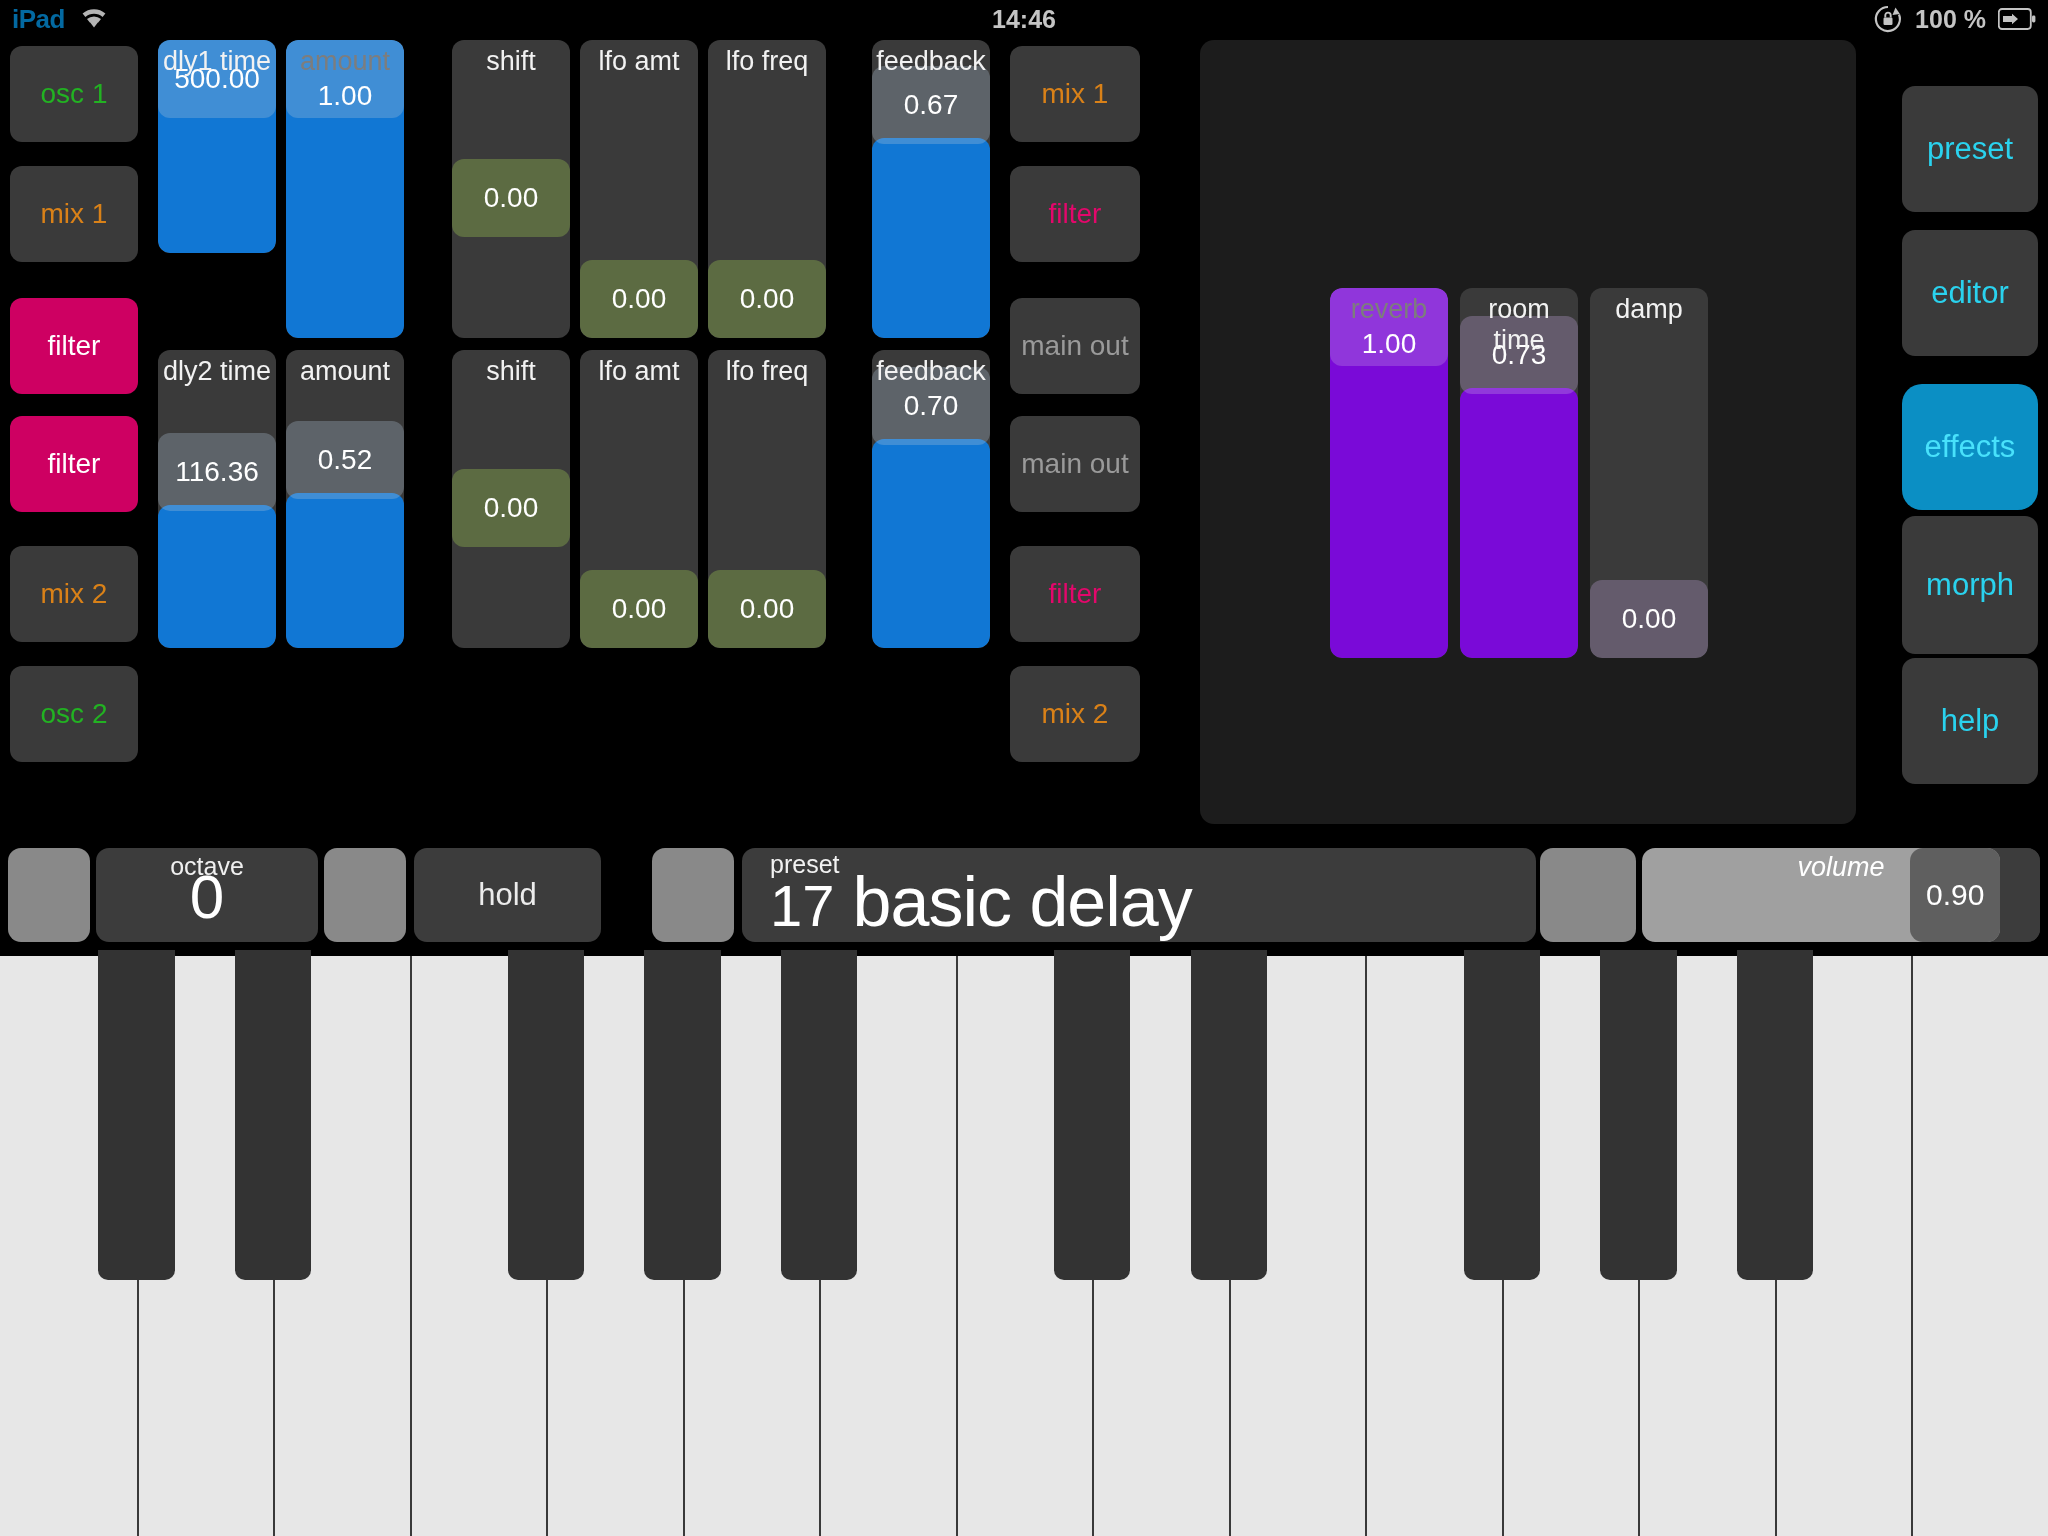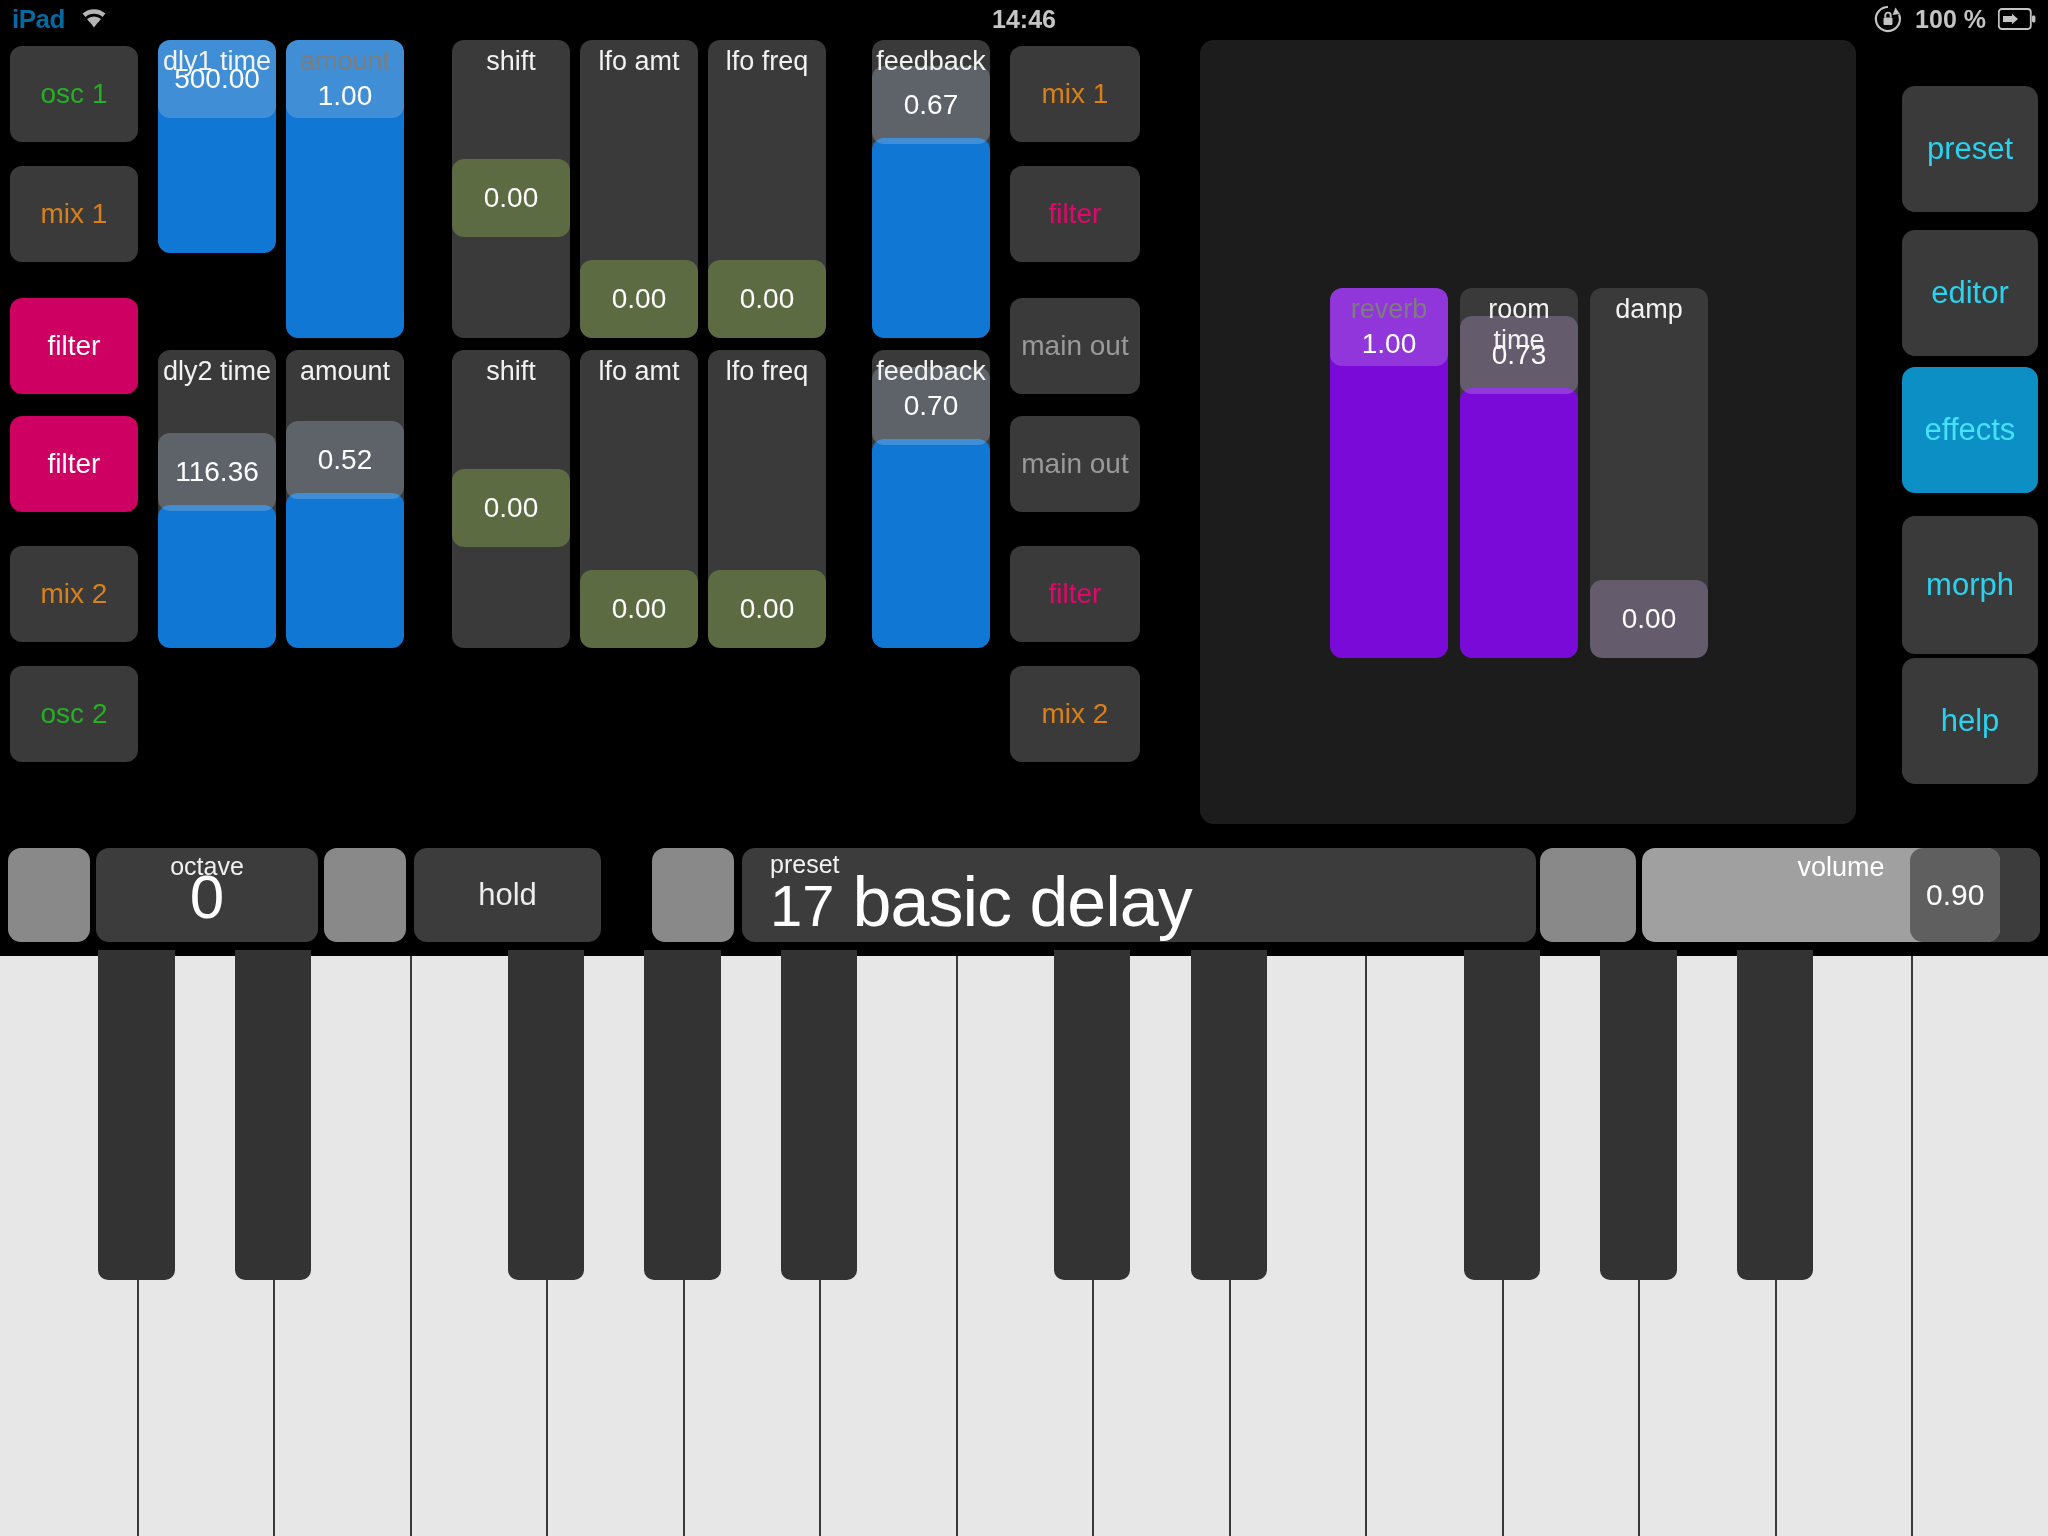--- a/index.html
+++ b/index.html
@@ -203,20 +203,21 @@
     left: 0; top: 0; bottom: 0;
     background: #a0a0a0;
     border-radius: 13px;
   }
   #volume-block .v-caption {
     position: absolute;
     left: 0; right: 0; top: 4px;
     text-align: center;
     font-size: 27px; color: #ffffff;
     z-index: 3;
+    font-style: italic;
   }
   #volume-block .v-thumb {
     position: absolute;
     top: 0; bottom: 0; width: 90px;
     background: rgba(80,80,80,0.82);
     border-radius: 13px;
     display: flex; align-items: center; justify-content: center;
     font-size: 30px; color: #ffffff;
     z-index: 4;
   }
@@ -436,21 +437,21 @@
         </div>
       </div>
 
     <div id="navcol">
         <div class="navbtn" style="left: 1902px; top: 48px; width: 136px; height: 126px;">
           <span>preset</span>
         </div>
         <div class="navbtn" style="left: 1902px; top: 192px; width: 136px; height: 126px;">
           <span>editor</span>
         </div>
-        <div class="navbtn active" style="left: 1902px; top: 329px; width: 136px; height: 126px;">
+        <div class="navbtn active" style="left: 1902px; top: 346px; width: 136px; height: 126px; border-radius: 20px;">
           <span>effects</span>
         </div>
         <div class="navbtn" style="left: 1902px; top: 478px; width: 136px; height: 138px;">
           <span>morph</span>
         </div>
         <div class="navbtn" style="left: 1902px; top: 620px; width: 136px; height: 126px;">
           <span>help</span>
         </div>
       </div>
 

